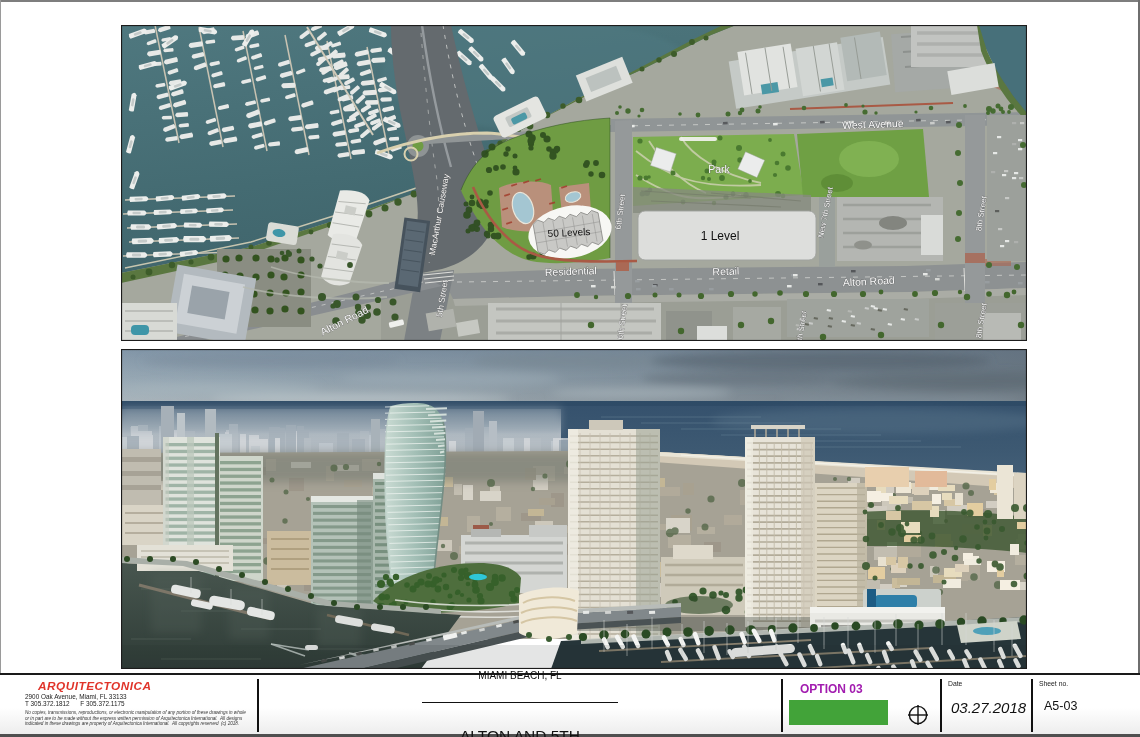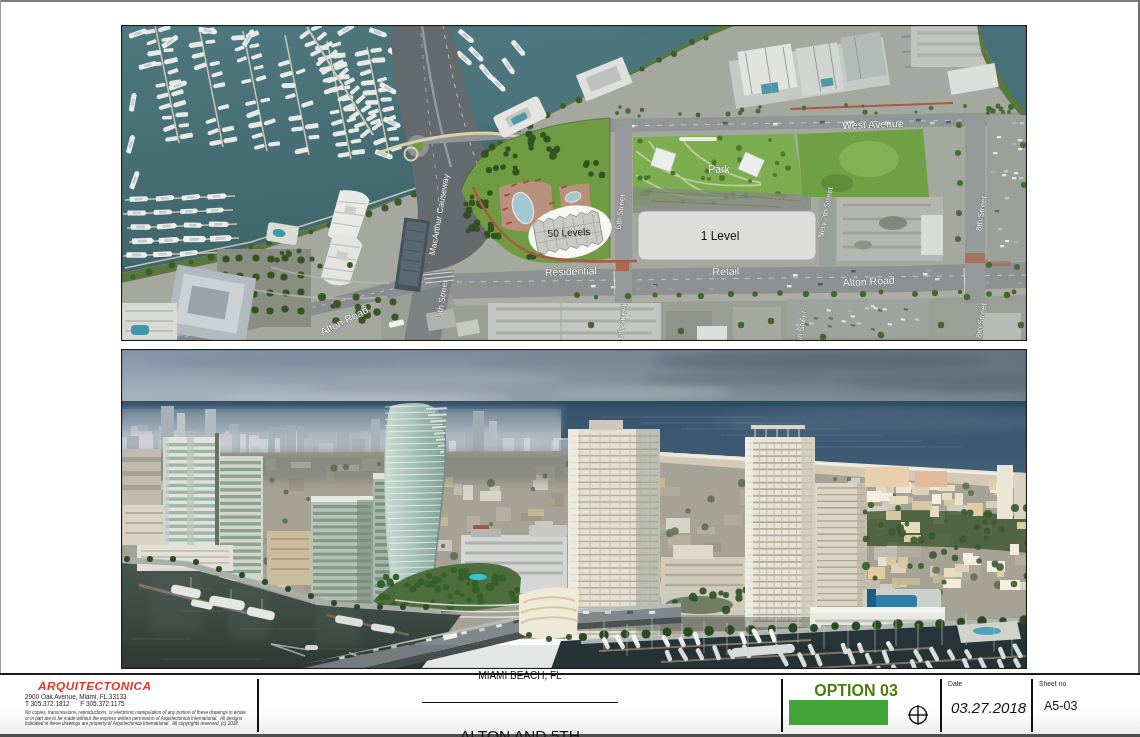--- a/index.html
+++ b/index.html
@@ -1922,21 +1922,21 @@
 <div class="abs" style="left:257px;top:679px;width:2px;height:53px;background:#111;"></div>
 
 <div class="abs" style="left:380px;top:683px;width:280px;text-align:center;font-size:15.5px;color:#111;margin-top:44px;">ALTON AND 5TH</div>
 
 <div class="abs" style="left:422px;top:701.5px;width:196px;height:1.5px;background:#111;"></div>
 
 <div class="abs" style="left:380px;top:670px;width:280px;text-align:center;font-size:10px;color:#111;">MIAMI BEACH, FL</div>
 
 <div class="abs" style="left:781px;top:679px;width:2px;height:53px;background:#111;"></div>
 
-<div class="abs" style="left:800px;top:682px;width:112px;text-align:center;font-size:16px;font-weight:bold;color:#4d7c0f;">OPTION 03</div>
+<div class="abs" style="left:800px;top:682px;width:112px;font-size:12px;font-weight:bold;color:#a21caf;">OPTION 03</div>
 
 <div class="abs" style="left:789px;top:700px;width:99px;height:25px;background:#42a339;"></div>
 
 <svg class="abs" style="left:906px;top:703px;" width="24" height="24" viewBox="0 0 24 24">
 <circle cx="12" cy="12" r="8.6" fill="none" stroke="#111" stroke-width="1.4"></circle>
 <line x1="12" y1="2" x2="12" y2="22" stroke="#111" stroke-width="1.4"></line>
 <line x1="2" y1="12" x2="22" y2="12" stroke="#111" stroke-width="1.4"></line>
 </svg>
 
 <div class="abs" style="left:940px;top:679px;width:2px;height:53px;background:#111;"></div>

